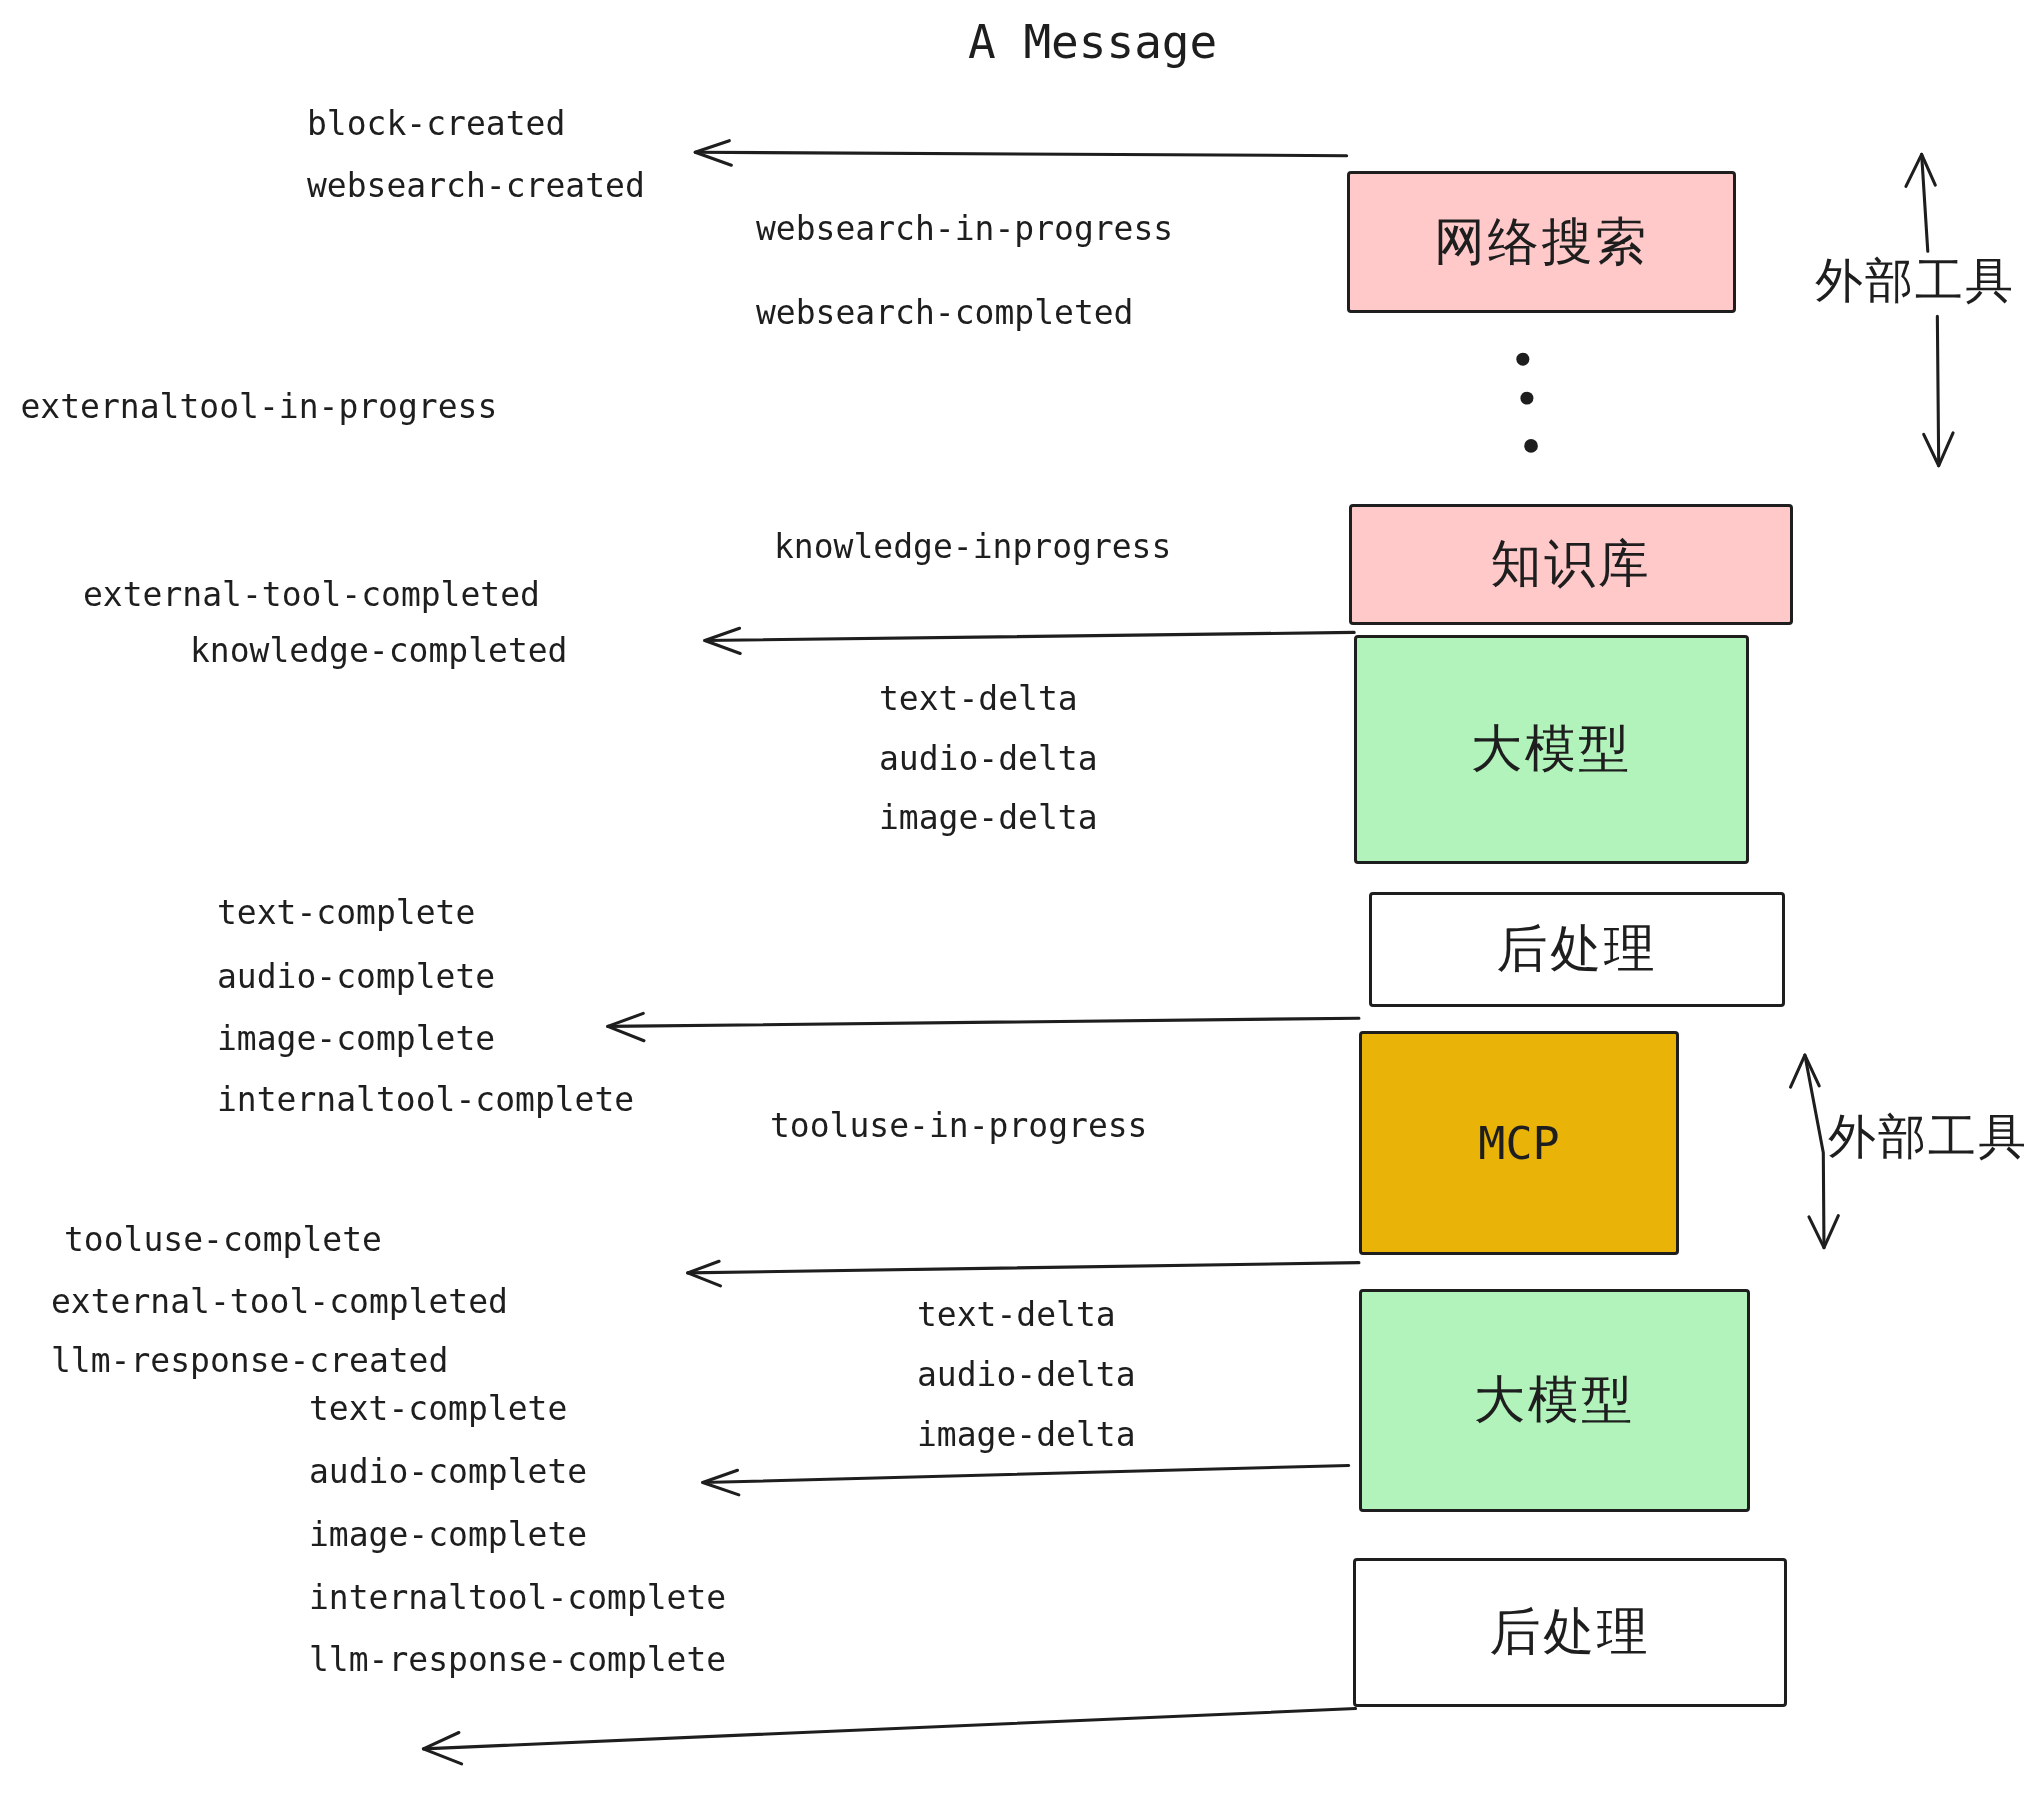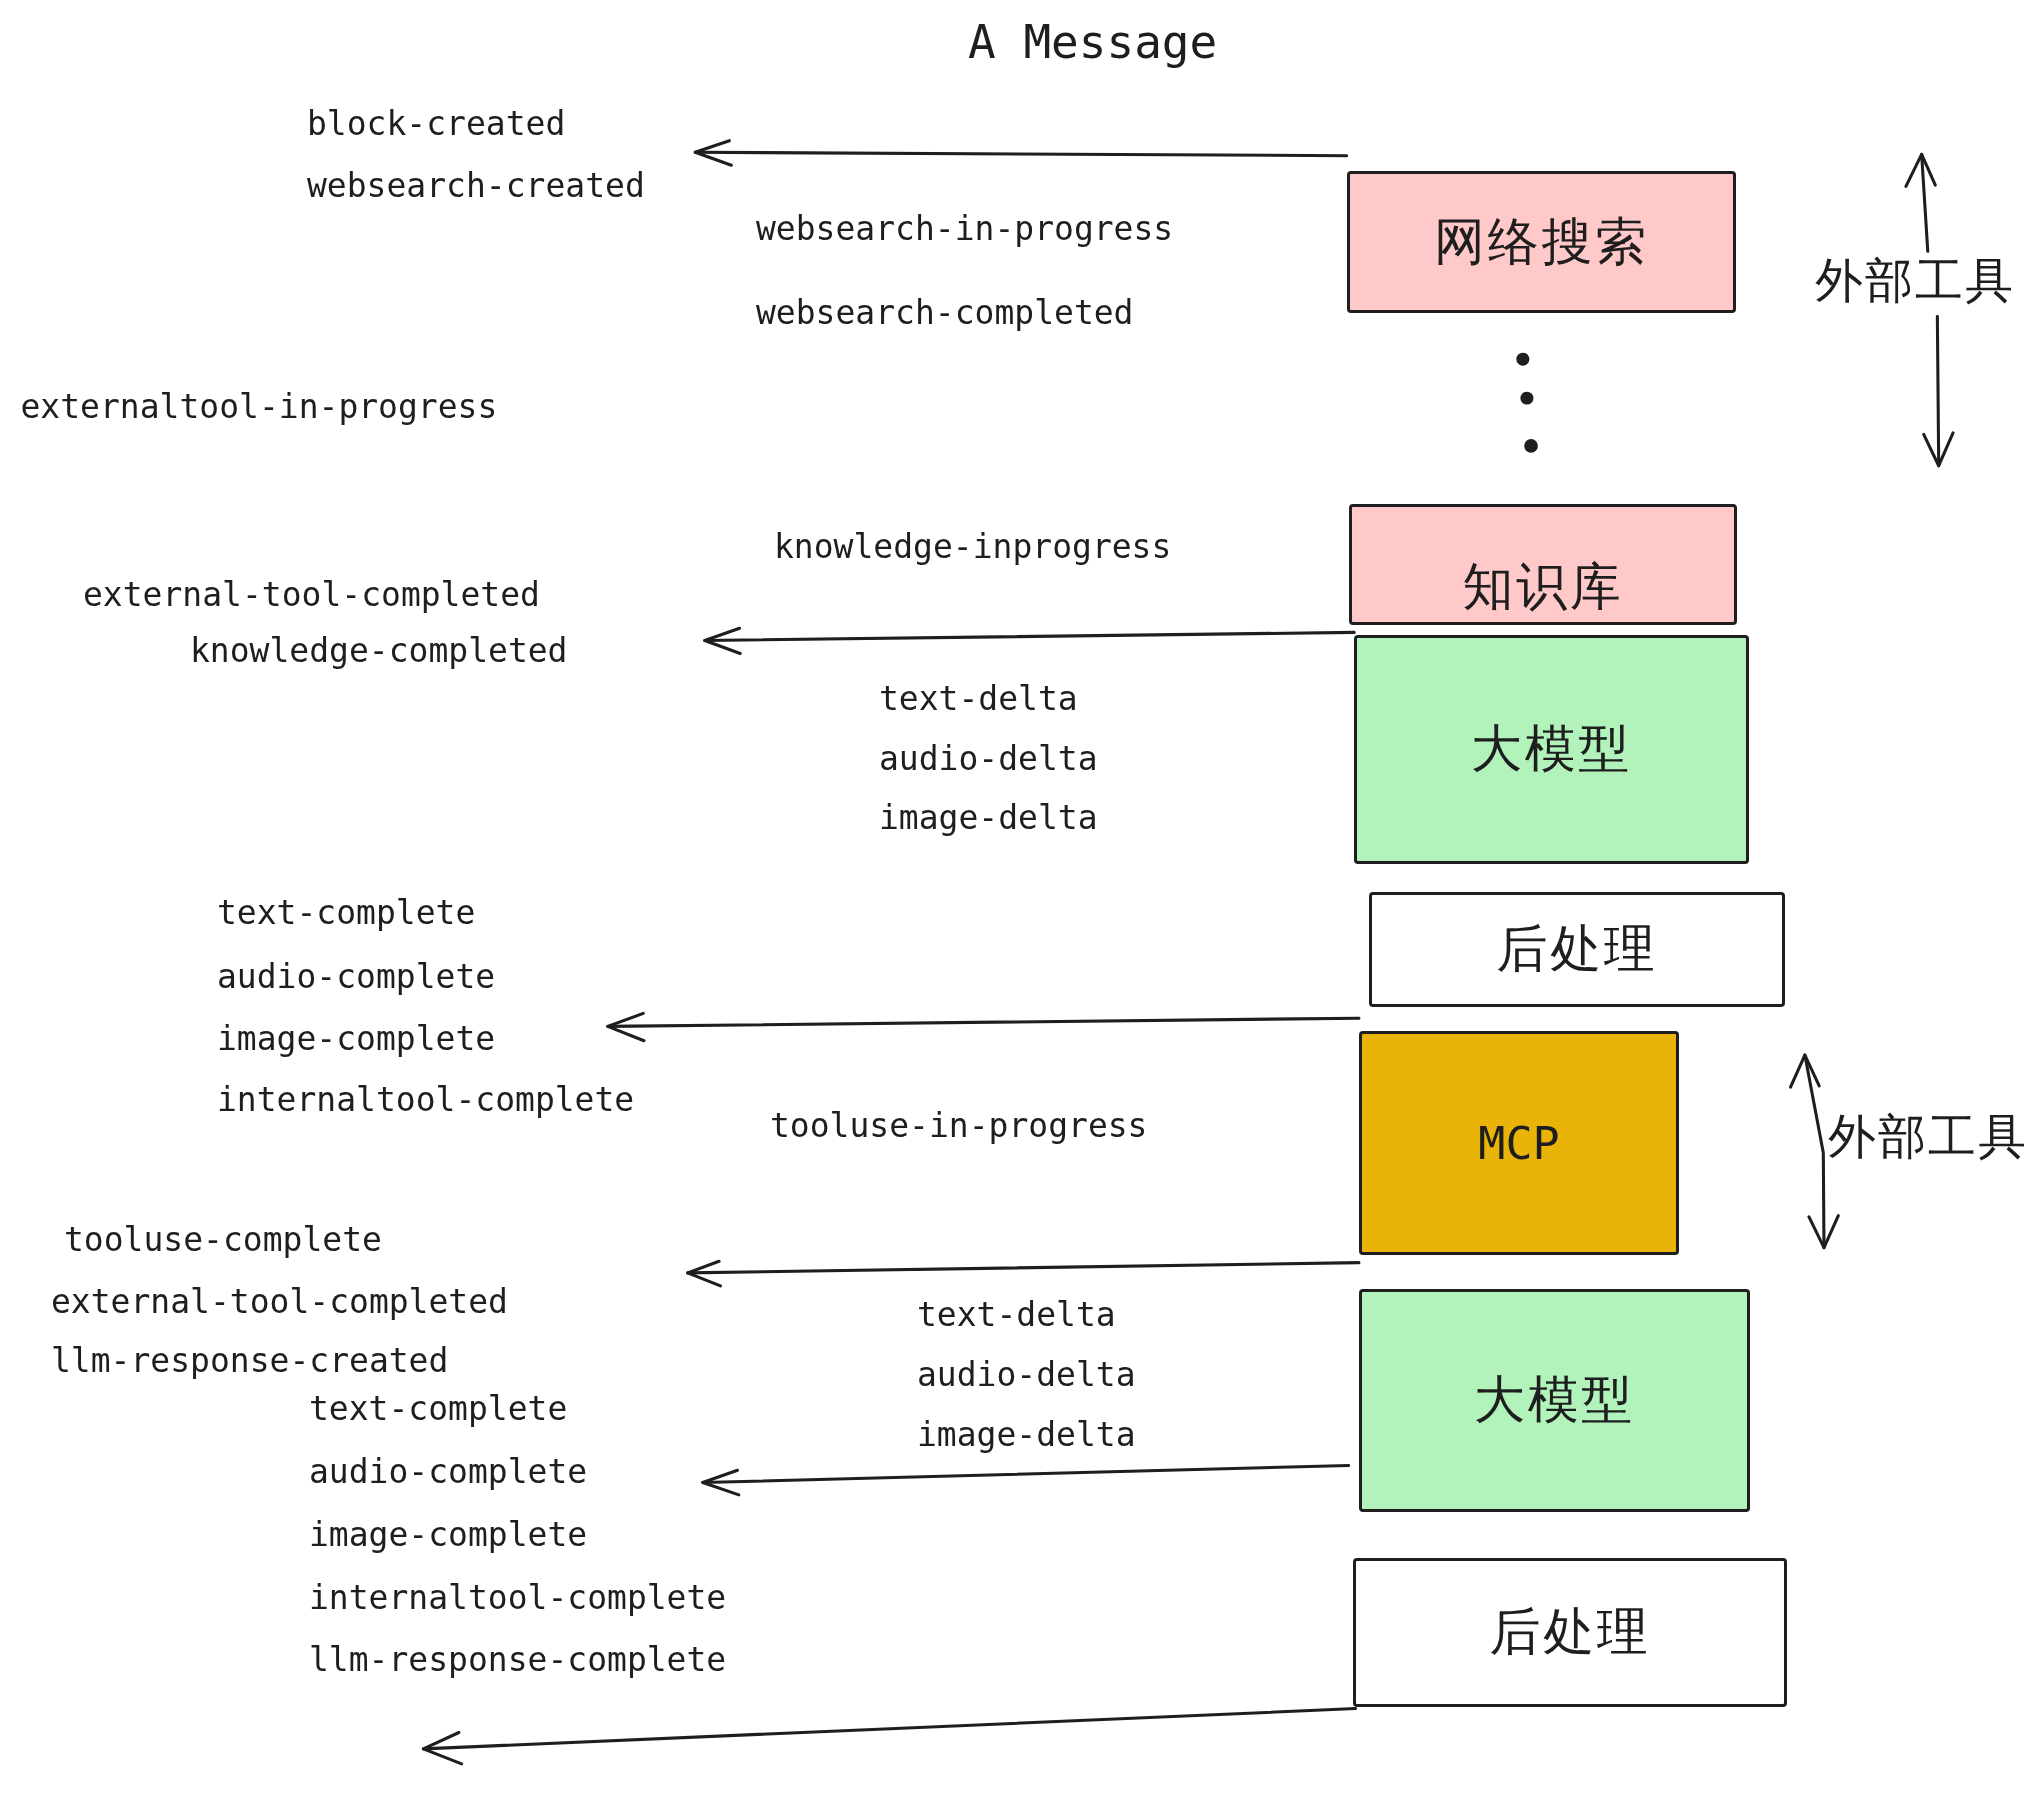--- a/index.html
+++ b/index.html
@@ -84,21 +84,21 @@
   <div class="evt" style="left:309px;top:1381px;">text-complete</div>
   <div class="evt" style="left:309px;top:1444px;">audio-complete</div>
   <div class="evt" style="left:309px;top:1507px;">image-complete</div>
   <div class="evt" style="left:309px;top:1570px;">internaltool-complete</div>
   <div class="evt" style="left:309px;top:1632px;">llm-response-complete</div>
 
   <div class="box" style="left: 1347px; top: 171px; width: 389px; height: 142px; background-color: rgb(255, 201, 201);">
     <span class="cjk">网络搜索</span>
   </div>
 
-  <div class="box" style="left: 1349px; top: 504px; width: 388px; height: 121px; background-color: rgb(255, 201, 201); align-items: flex-end;">
+  <div class="box" style="left: 1349px; top: 504px; width: 444px; height: 121px; background-color: rgb(255, 201, 201);">
     <span class="cjk">知识库</span>
   </div>
 
   <div class="box" style="left: 1354px; top: 635px; width: 395px; height: 229px; background-color: rgb(178, 242, 187);">
     <span class="cjk">大模型</span>
   </div>
 
   <div class="box" style="left: 1369px; top: 892px; width: 416px; height: 115px; background-color: rgb(255, 255, 255);">
     <span class="cjk">后处理</span>
   </div>

